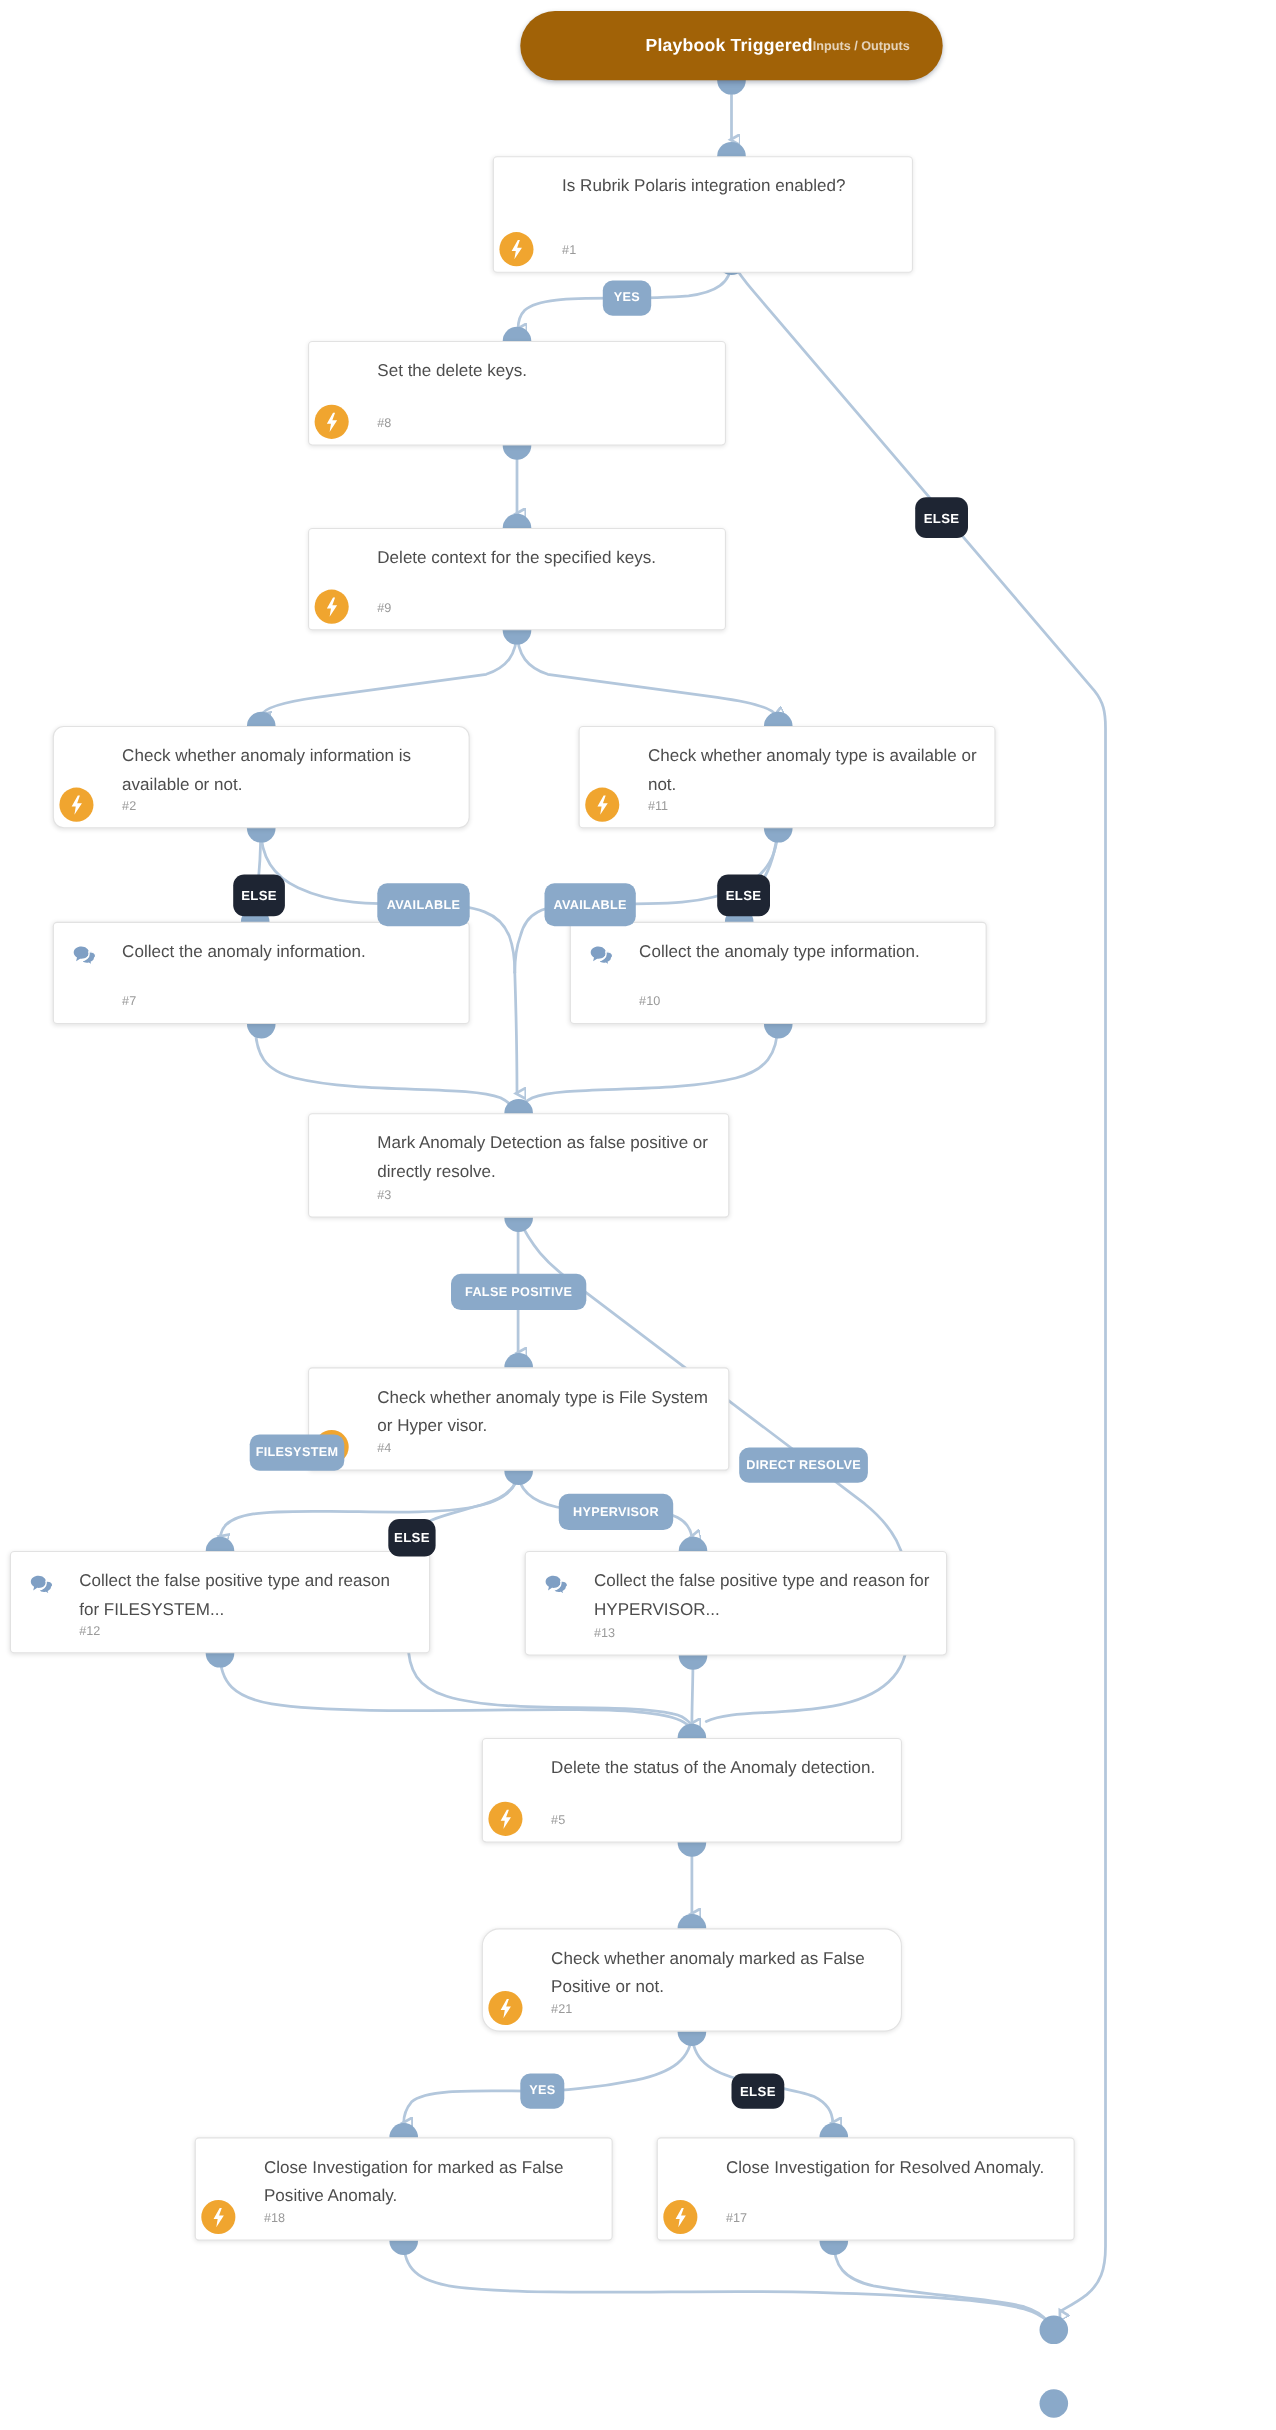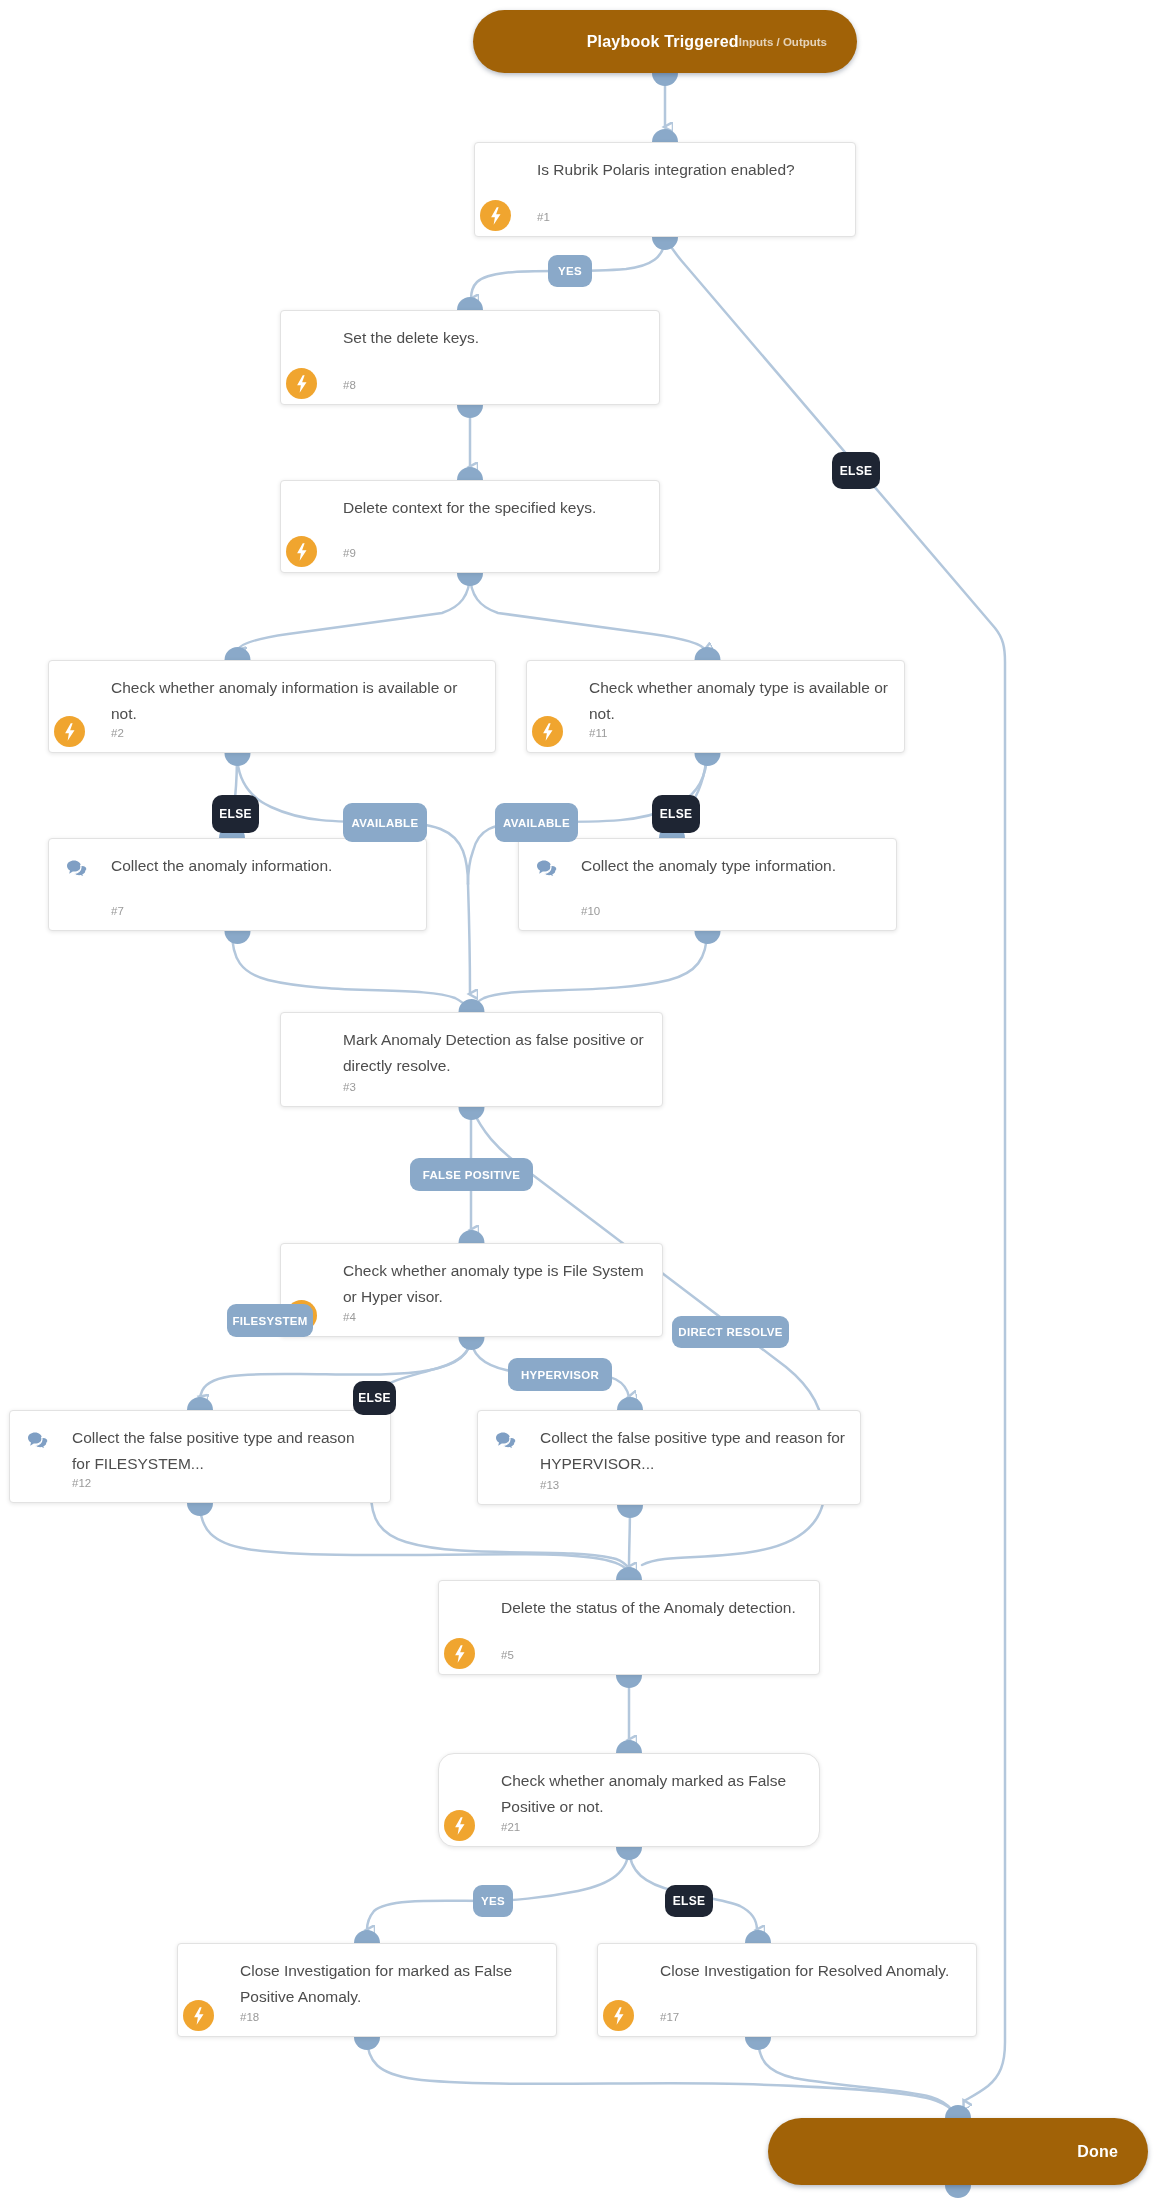--- a/index.html
+++ b/index.html
@@ -112,21 +112,21 @@
         <circle cx="758" cy="2037" r="13" class="dot"></circle>
       </g>
   </svg>
 
   <div class="pill" id="start-pill" style="left: 473px; top: 10px; width: 384px; height: 63px;">
     <span class="pill-title">Playbook Triggered</span>
     <span class="pill-link">Inputs / Outputs</span>
   </div>
 
   <div id="nodes">
-      <div class="task condition" style="left: 474px; top: 142px; width: 382px; height: 95px;">
+      <div class="task condition" style="left: 448px; top: 142px; width: 382px; height: 106px;">
         <span class="icon"><span class="diamond-shape"></span></span>
         <div class="title">Is Rubrik Polaris integration enabled?</div>
         <div class="num">#1</div>
         <span class="auto-badge">
           <svg viewBox="0 0 24 30">
             <polygon points="14,1 5,17 11,17 9,29 20,12 13,12 17,1" fill="#ffffff"></polygon>
           </svg>
         </span>
       </div>
       <div class="task action" style="left: 280px; top: 310px; width: 380px; height: 95px;">
@@ -142,21 +142,21 @@
       <div class="task action" style="left: 280px; top: 480px; width: 380px; height: 93px;">
         <span class="icon"><span class="chevron-shape"></span></span>
         <div class="title">Delete context for the specified keys.</div>
         <div class="num">#9</div>
         <span class="auto-badge">
           <svg viewBox="0 0 24 30">
             <polygon points="14,1 5,17 11,17 9,29 20,12 13,12 17,1" fill="#ffffff"></polygon>
           </svg>
         </span>
       </div>
-      <div class="task condition" style="left: 48px; top: 660px; width: 448px; height: 93px;">
+      <div class="task condition" style="left: 48px; top: 660px; width: 379px; height: 93px; border-radius: 10px;">
         <span class="icon"><span class="diamond-shape"></span></span>
         <div class="title">Check whether anomaly information is available or not.</div>
         <div class="num">#2</div>
         <span class="auto-badge">
           <svg viewBox="0 0 24 30">
             <polygon points="14,1 5,17 11,17 9,29 20,12 13,12 17,1" fill="#ffffff"></polygon>
           </svg>
         </span>
       </div>
       <div class="task condition" style="left: 526px; top: 660px; width: 379px; height: 93px;">
@@ -266,17 +266,14 @@
       <div class="edge-label dark" style="left: 652px; top: 795px; width: 48px; height: 38px;">ELSE</div>
       <div class="edge-label solid" style="left: 410px; top: 1158px; width: 123px; height: 33px;">FALSE POSITIVE</div>
       <div class="edge-label solid" style="left: 672px; top: 1316px; width: 117px; height: 32px;">DIRECT RESOLVE</div>
       <div class="edge-label solid" style="left: 227px; top: 1304px; width: 86px; height: 33px;">FILESYSTEM</div>
       <div class="edge-label dark" style="left: 353px; top: 1381px; width: 43px; height: 34px;">ELSE</div>
       <div class="edge-label solid" style="left: 508px; top: 1358px; width: 104px; height: 33px;">HYPERVISOR</div>
       <div class="edge-label solid" style="left: 473px; top: 1885px; width: 40px; height: 32px;">YES</div>
       <div class="edge-label dark" style="left: 665px; top: 1885px; width: 48px; height: 32px;">ELSE</div>
     </div>
 
-  <div class="pill" id="end-pill" style="left: 768px; top: 2118px; width: 380px; height: 67px;">
-    <span class="pill-title">Done</span>
-  </div>
 
 </div>
 
 </body></html>

